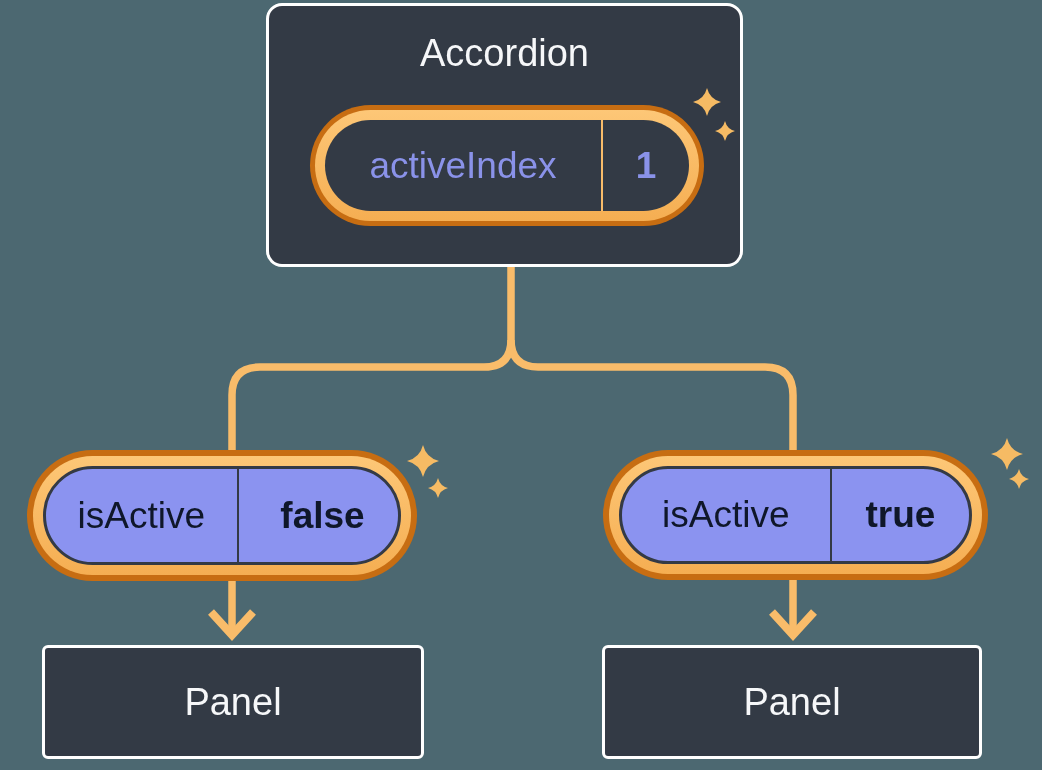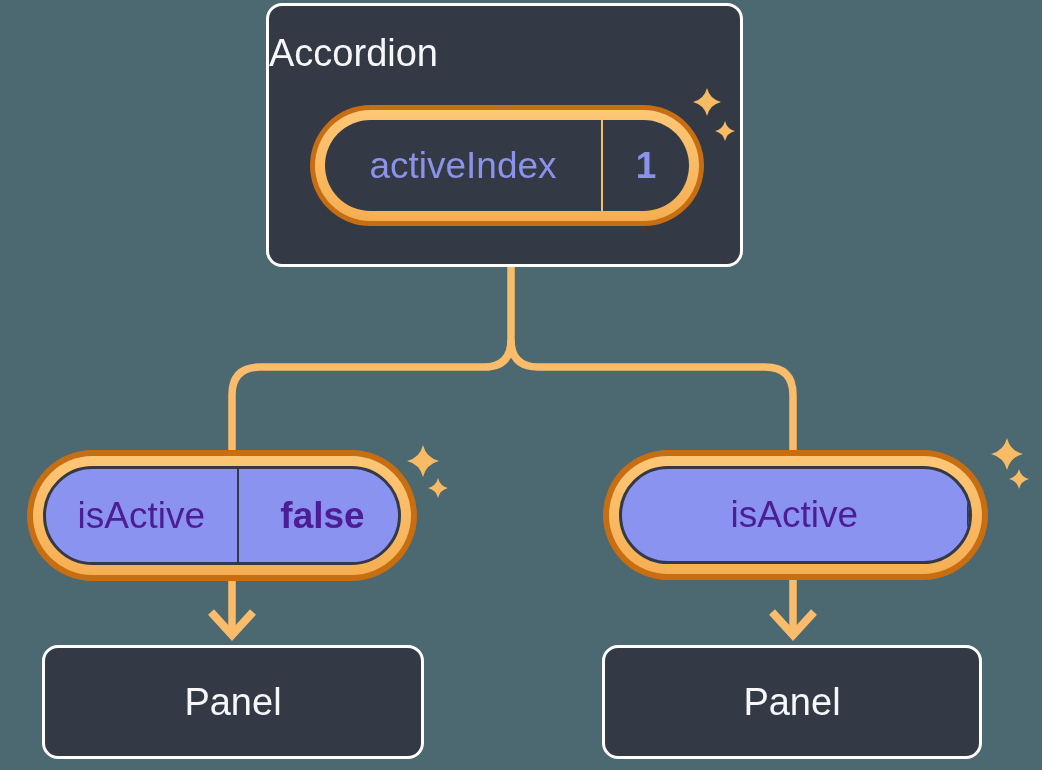--- a/index.html
+++ b/index.html
@@ -16,25 +16,25 @@
 
   .node{
     position:absolute;
     background:#333a45;
     border:3px solid #ffffff;
     box-sizing:border-box;
     z-index:2;
   }
   .accordion-node{left:266px;top:3px;width:477px;height:264px;border-radius:16px;}
   .node-title{
-    margin-top:26px;
+    margin-top:26px;text-align:center;
     font-size:38px;font-weight:500;color:#f6f7f9;line-height:1.15;
   }
   .panel-node{
-    border-radius:16px;
+    border-radius:6px;
     display:flex;align-items:center;justify-content:center;
     font-size:38px;font-weight:500;color:#f6f7f9;
   }
   .panel-left{left:42px;top:645px;width:382px;height:114px;}
   .panel-right{left:602px;top:645px;width:380px;height:114px;}
 
   
   .pill{
     position:absolute;z-index:3;
     background:#c76d12;
@@ -54,21 +54,21 @@
     border-radius:999px;
     overflow:hidden;
   }
   .state-pill{left:310px;top:105px;width:394px;height:121px;padding:5px;}
   .state-pill .fill{background:#333a45;}
   .state-pill .seg{color:#8a92e9;}
   .state-pill .divider{width:2px;background:#f9bc6a;}
 
   .prop-pill{padding:6px;}
   .prop-pill .fill{background:#8b93f0;border:3px solid #343a45;}
-  .prop-pill .seg{color:#4c1d95;}
+  .prop-pill .seg{color:#0f172a;}
   .prop-pill .divider{width:2.5px;background:#343a45;}
   .prop-pill-left{left:27px;top:450px;width:390px;height:131px;}
   .prop-pill-right{left:603px;top:450px;width:385px;height:130px;}
 
   .seg{
     display:flex;align-items:center;justify-content:center;
     font-size:37px;
   }
   .seg.name{flex:1;font-weight:400;}
   .seg.value{font-weight:700;}
@@ -114,20 +114,21 @@
         <div class="seg value">false</div>
       </div>
     </div>
   </div>
 
   <div class="pill prop-pill prop-pill-right">
     <div class="ring">
       <div class="fill">
         <div class="seg name">isActive</div>
         <div class="divider"></div>
+        <div class="seg value">true</div>
       </div>
     </div>
   </div>
 
   <div class="node panel-node panel-left">Panel</div>
   <div class="node panel-node panel-right">Panel</div>
 
   <svg class="layer sparkles" viewBox="0 0 1042 770">
     <g fill="#f6bb64">
       <path d="M707 88 Q709.8 99.2 721 102 Q709.8 104.8 707 116 Q704.2 104.8 693 102 Q704.2 99.2 707 88 Z"></path>

